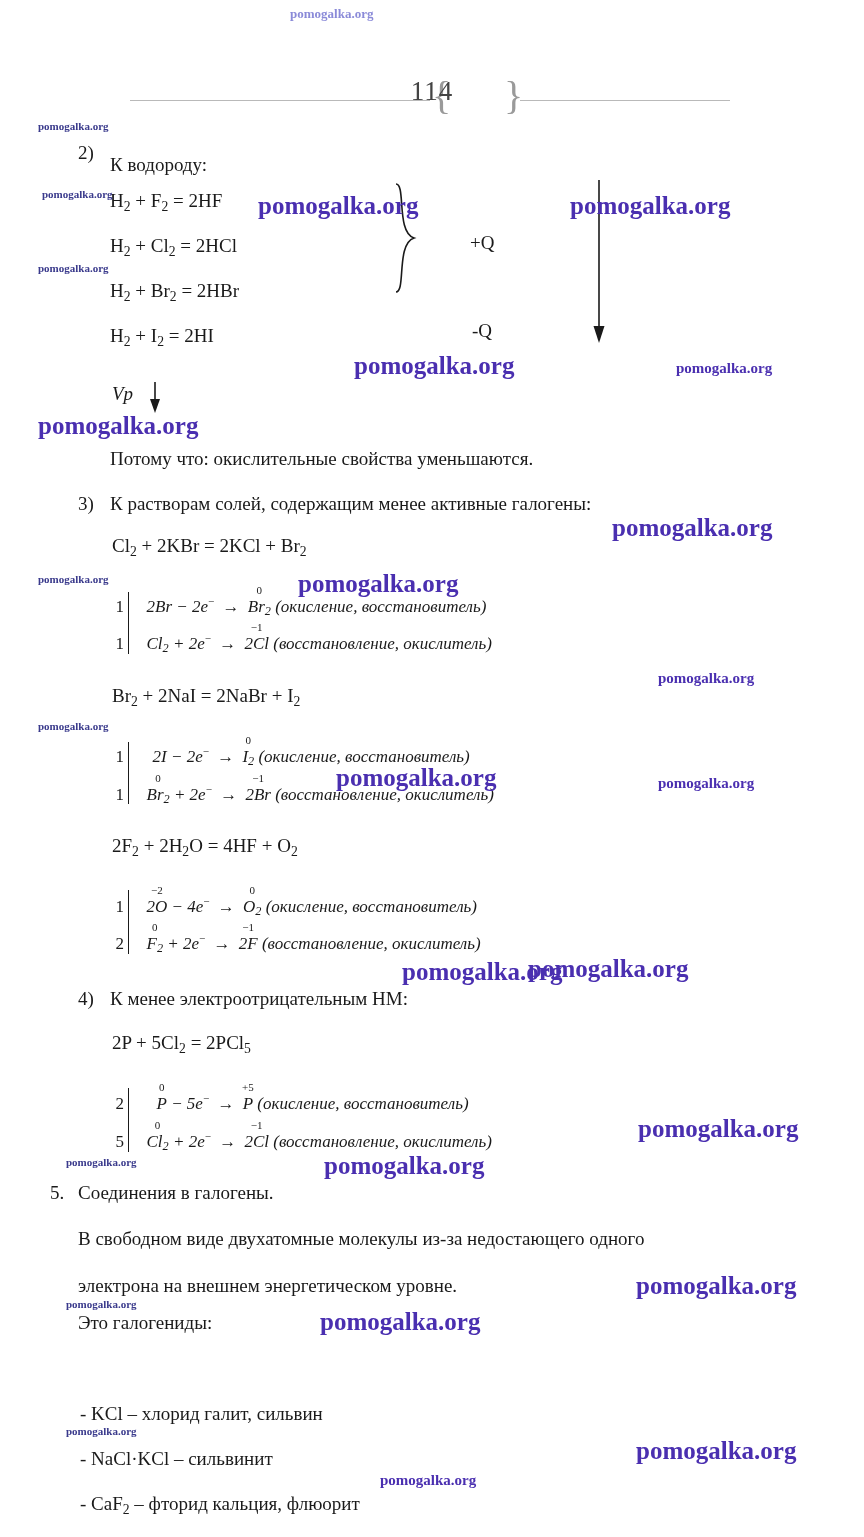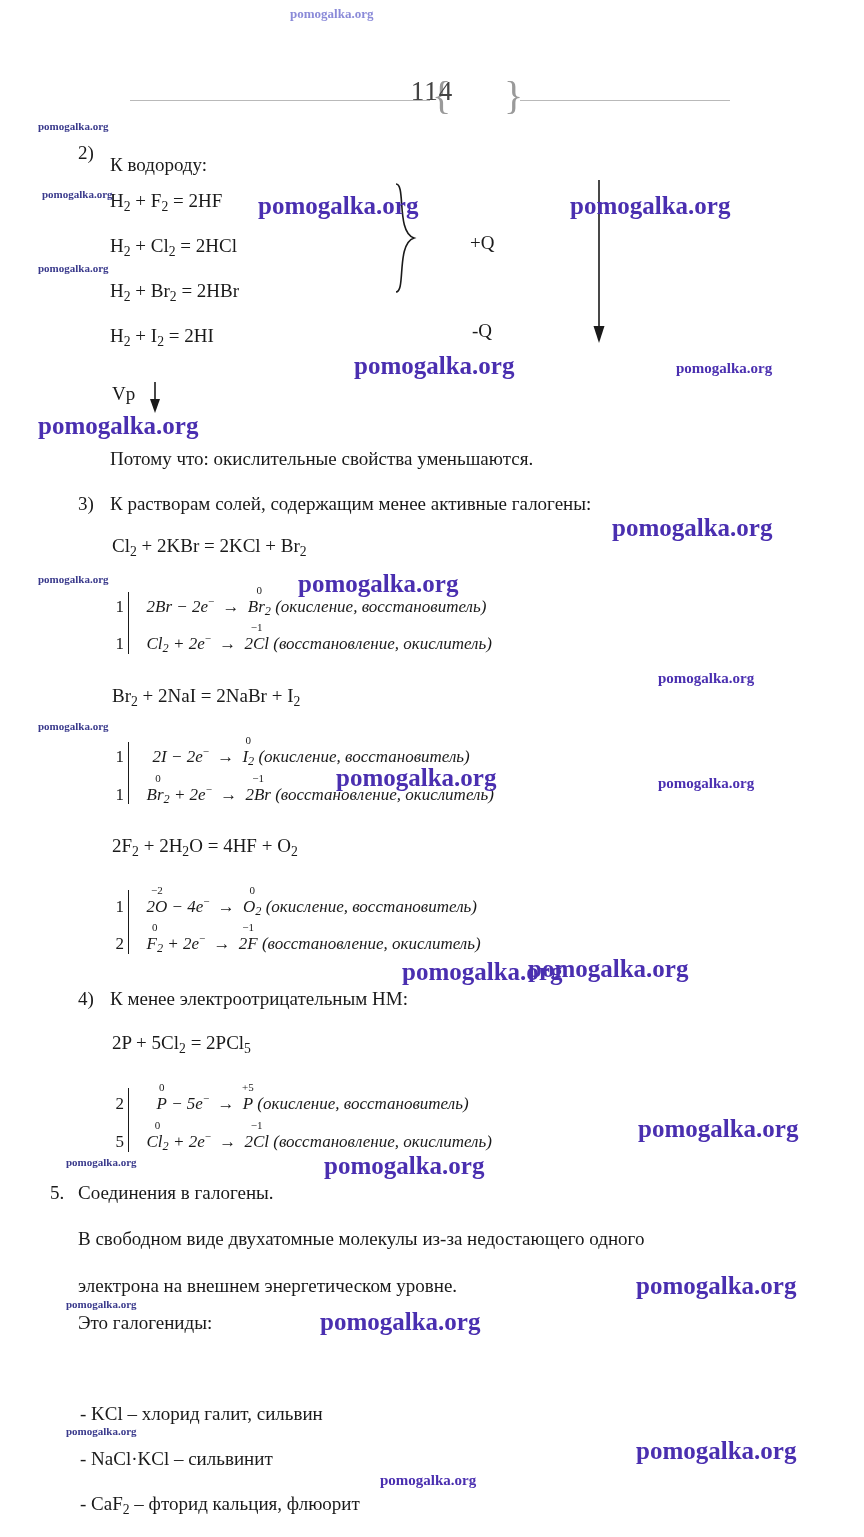--- a/index.html
+++ b/index.html
@@ -178,21 +178,21 @@
   <div class="t" style="left:470px; top:232px;">+Q</div>
   <div class="t" style="left:472px; top:320px;">-Q</div>
 
   <div class="varrow">
     <svg width="14" height="165" viewBox="0 0 14 165">
       <line x1="7" y1="0" x2="7" y2="152" stroke="#1a1a1a" stroke-width="1.6"></line>
       <path d="M7 163 L1.5 146 L12.5 146 Z" fill="#1a1a1a"></path>
     </svg>
   </div>
 
-  <div class="t" style="left:112px; top:383px;">Vp</div>
+  <div class="t" style="left:112px; top:383px;font-style:italic;">Vp</div>
   <div class="vp-arrow">
     <svg width="14" height="32" viewBox="0 0 14 32">
       <line x1="7" y1="0" x2="7" y2="22" stroke="#1a1a1a" stroke-width="1.6"></line>
       <path d="M7 31 L2 17 L12 17 Z" fill="#1a1a1a"></path>
     </svg>
   </div>
 
   <div class="t" style="left:110px; top:448px;">Потому что: окислительные свойства уменьшаются.</div>
 
   <div class="t num" style="left:78px; top:493px;">3)</div>

